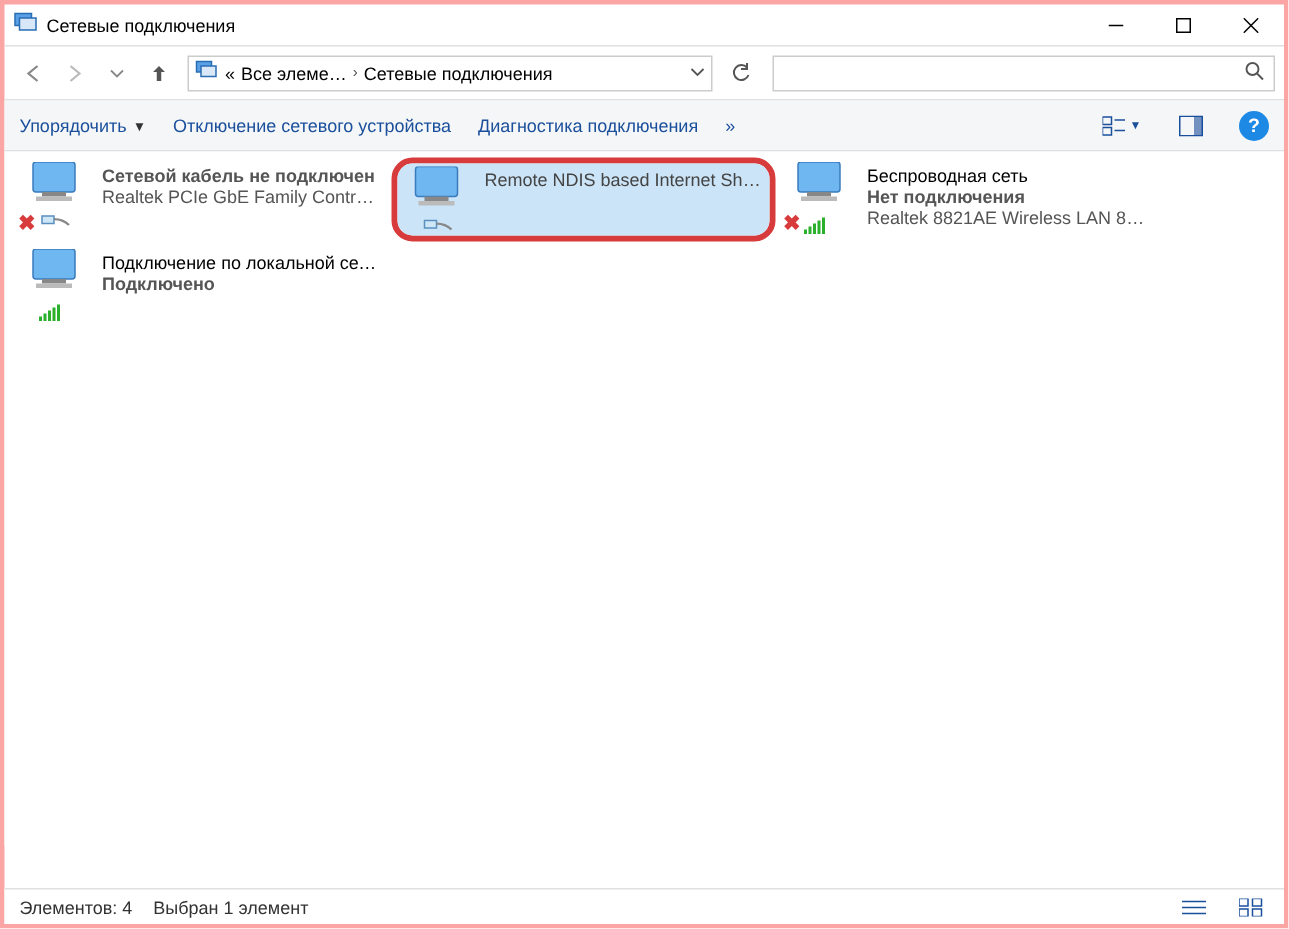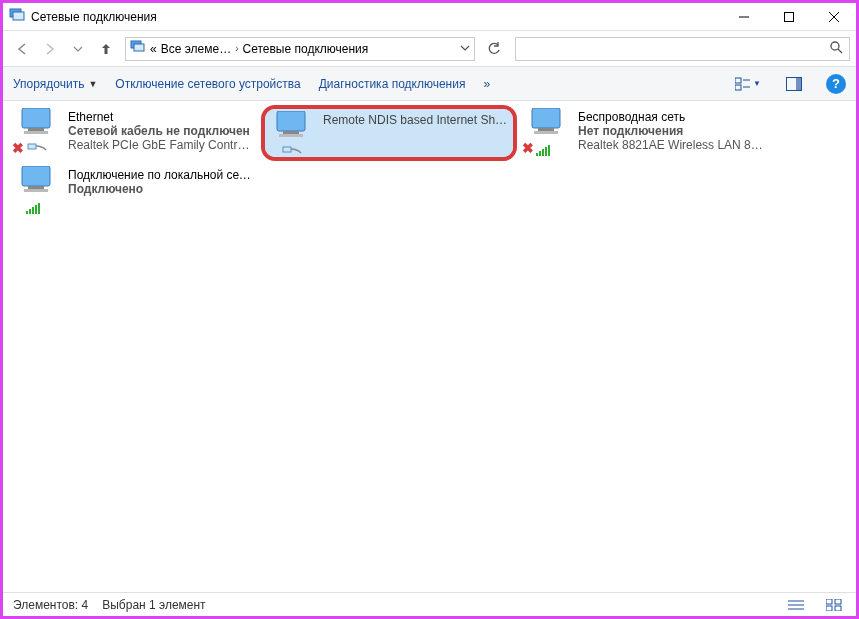--- a/index.html
+++ b/index.html
@@ -1,18 +1,18 @@
 <!DOCTYPE html>
 <html><head>
 <meta charset="utf-8">
 <style>
 * { box-sizing: border-box; margin: 0; padding: 0; font-family: "Segoe UI", Tahoma, sans-serif; font-size: 12px; }
 html, body { width: 859px; height: 619px; background: #fff; }
 
-.window { width: 859px; height: 619px; border: 3px solid #d946ef; display: flex; flex-direction: column; background: #fff; }
+.window { width: 859px; height: 619px; border: 3px solid #fca5a5; display: flex; flex-direction: column; background: #fff; }
 
 
 .titlebar { height: 28px; display: flex; align-items: center; border-bottom: 1px solid #e0e0e0; }
 .titlebar .icon { margin: 0 6px; }
 .titlebar .title { flex: 0 0 auto; color: #000; }
 .titlebar .spacer { flex: 1; }
 .titlebar .winctl { width: 45px; height: 28px; display: flex; align-items: center; justify-content: center; color: #333; }
 
 
 .navbar { height: 36px; display: flex; align-items: center; padding: 0 6px; gap: 2px; border-bottom: 1px solid #e0e0e0; }
@@ -183,21 +183,20 @@
             <rect x="14" y="20" width="16" height="3" fill="#888"></rect>
             <rect x="10" y="23" width="24" height="3" fill="#bbb"></rect>
           </svg>
         <span class="redx">✖</span>
         <span class="subcable"><svg width="24" height="12">
               <rect x="2" y="3" width="8" height="5" fill="#cfe6f7" stroke="#5a8fbf"></rect>
               <path d="M10 5 Q16 5 20 9" fill="none" stroke="#888" stroke-width="1.5"></path>
             </svg></span>
       </div>
       <div class="conn-text">
-        <div class="name">Ethernet</div>
         <div class="status">Сетевой кабель не подключен</div>
         <div class="device">Realtek PCIe GbE Family Controller</div>
       </div>
     </div>
 
     <div class="conn highlight">
       <div class="inner">
       <div class="conn-icon">
         <svg class="mon-svg">
               <rect x="8" y="0" width="28" height="20" rx="2" fill="#6fb7f0" stroke="#3a7bbd"></rect>

